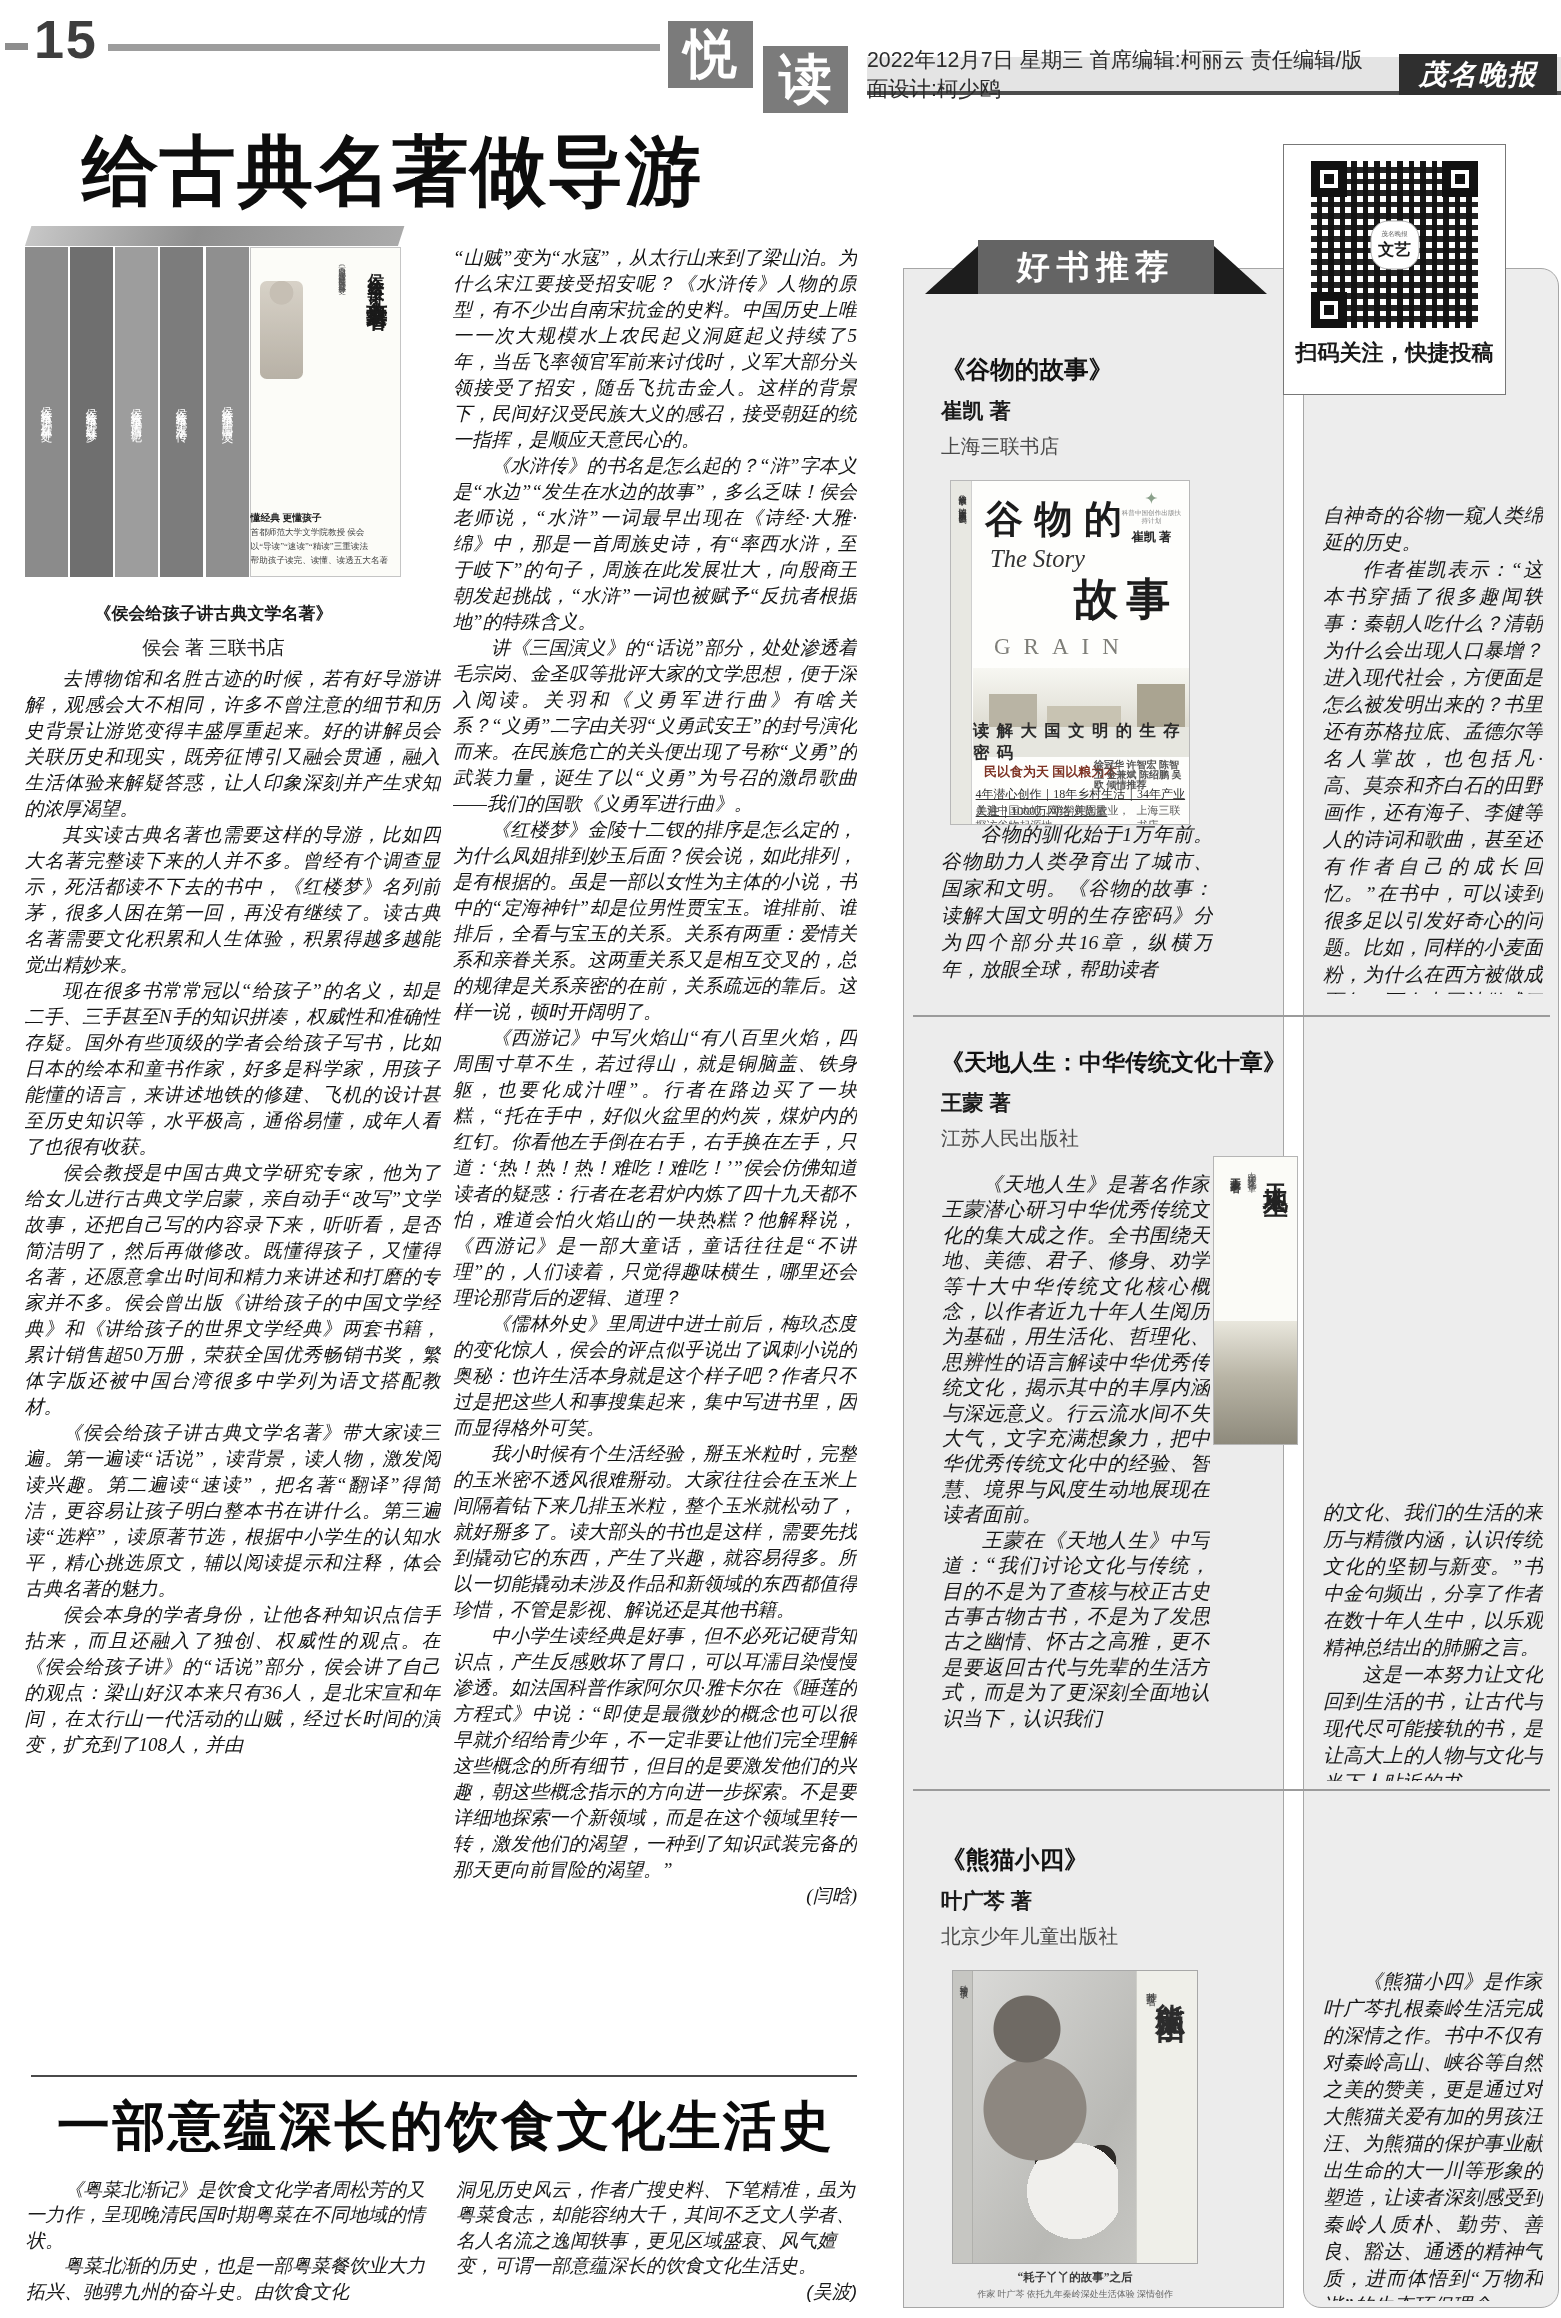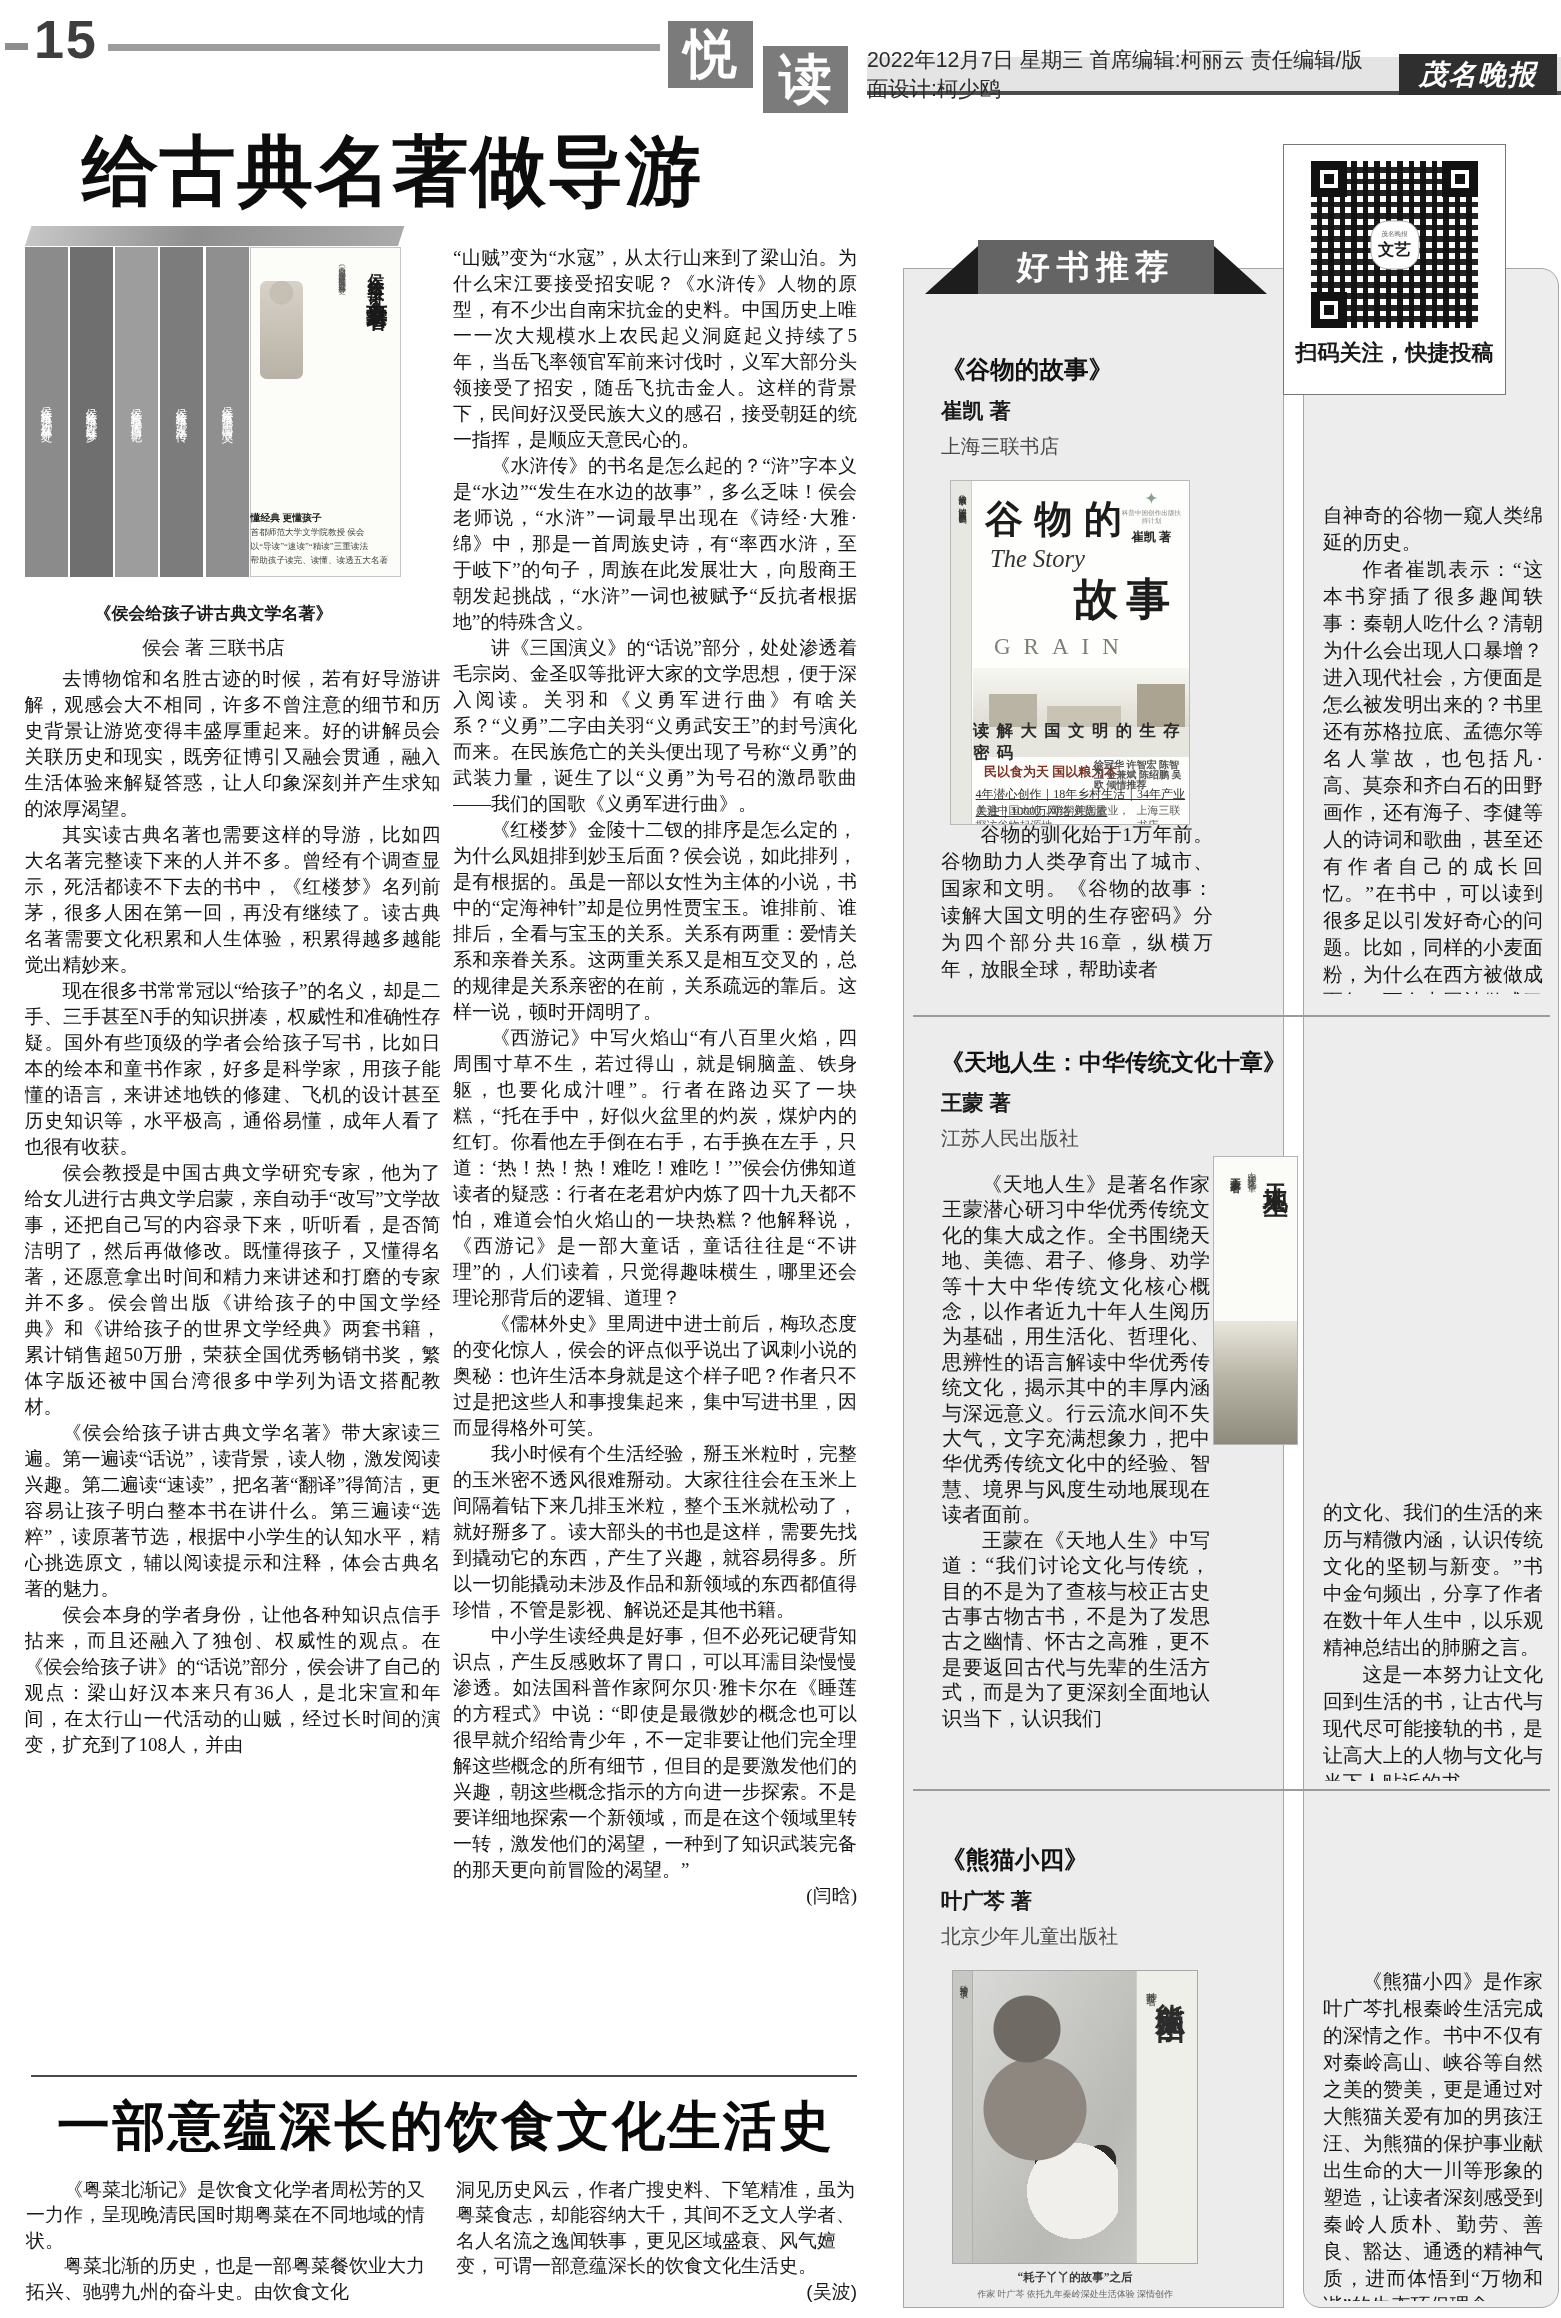--- a/index.html
+++ b/index.html
@@ -14,21 +14,21 @@
   .pg-line { left:108px; top:44px; width:552px; height:7.4px; background:#9d9d9d; }
   .logo-box { width:85px; height:67px; background:#7b7b7b; color:#fff; display:flex; align-items:center; justify-content:center; font-size:53px; font-weight:bold; }
   .logo-yue { left:668px; top:21.3px; }
   .logo-du  { left:763px; top:46px; }
   .datebar { left:867px; top:57px; width:695px; height:38px; background:#e4e4e4; border-bottom:4.1px solid #4c4c4c; display:flex; align-items:center; justify-content:flex-end; padding-right:179px; font-size:21.3px; color:#2b2b2b; }
   .masthead { left:1399px; top:54px; width:158px; height:41px; background:#2f2f2f; color:#fff; display:flex; align-items:center; justify-content:center; font-size:28px; font-style:italic; font-weight:bold; letter-spacing:1.6px; }
 
   
   .main-title { left:82px; top:121px; width:599px; font-size:76px; font-weight:900; letter-spacing:1.6px; color:#0d0d0d; white-space:nowrap; }
   .np-col { font-size:19px; line-height:26px; text-align:justify; color:#141414; overflow:hidden; }
-  .para { text-indent:2em; }
+  .para { text-indent:2em;font-style:italic; }
   .para.flush { text-indent:0; }
   .para.attr { text-align:right; text-indent:0; }
   .colA { left:24.6px;  top:666px; width:416px; height:1400px; }
   .colB { left:453px; top:245px; width:404px; height:1824px; }
 
   
   .bookset { left:24.6px; top:226px; width:378px; height:369px; background:#fff; }
   .slipTop { left:0; top:0; width:373px; height:19.7px; background:linear-gradient(90deg,#c7c7c7,#8f8f8f 45%,#aaaaaa); transform:skewX(-18deg); transform-origin:bottom left; }
   .spine { position:absolute; top:21.3px; height:330px; width:43px; color:#fff; display:flex; align-items:center; justify-content:center; }
   .spine span { writing-mode:vertical-rl; font-size:11.5px; letter-spacing:2.5px; }

